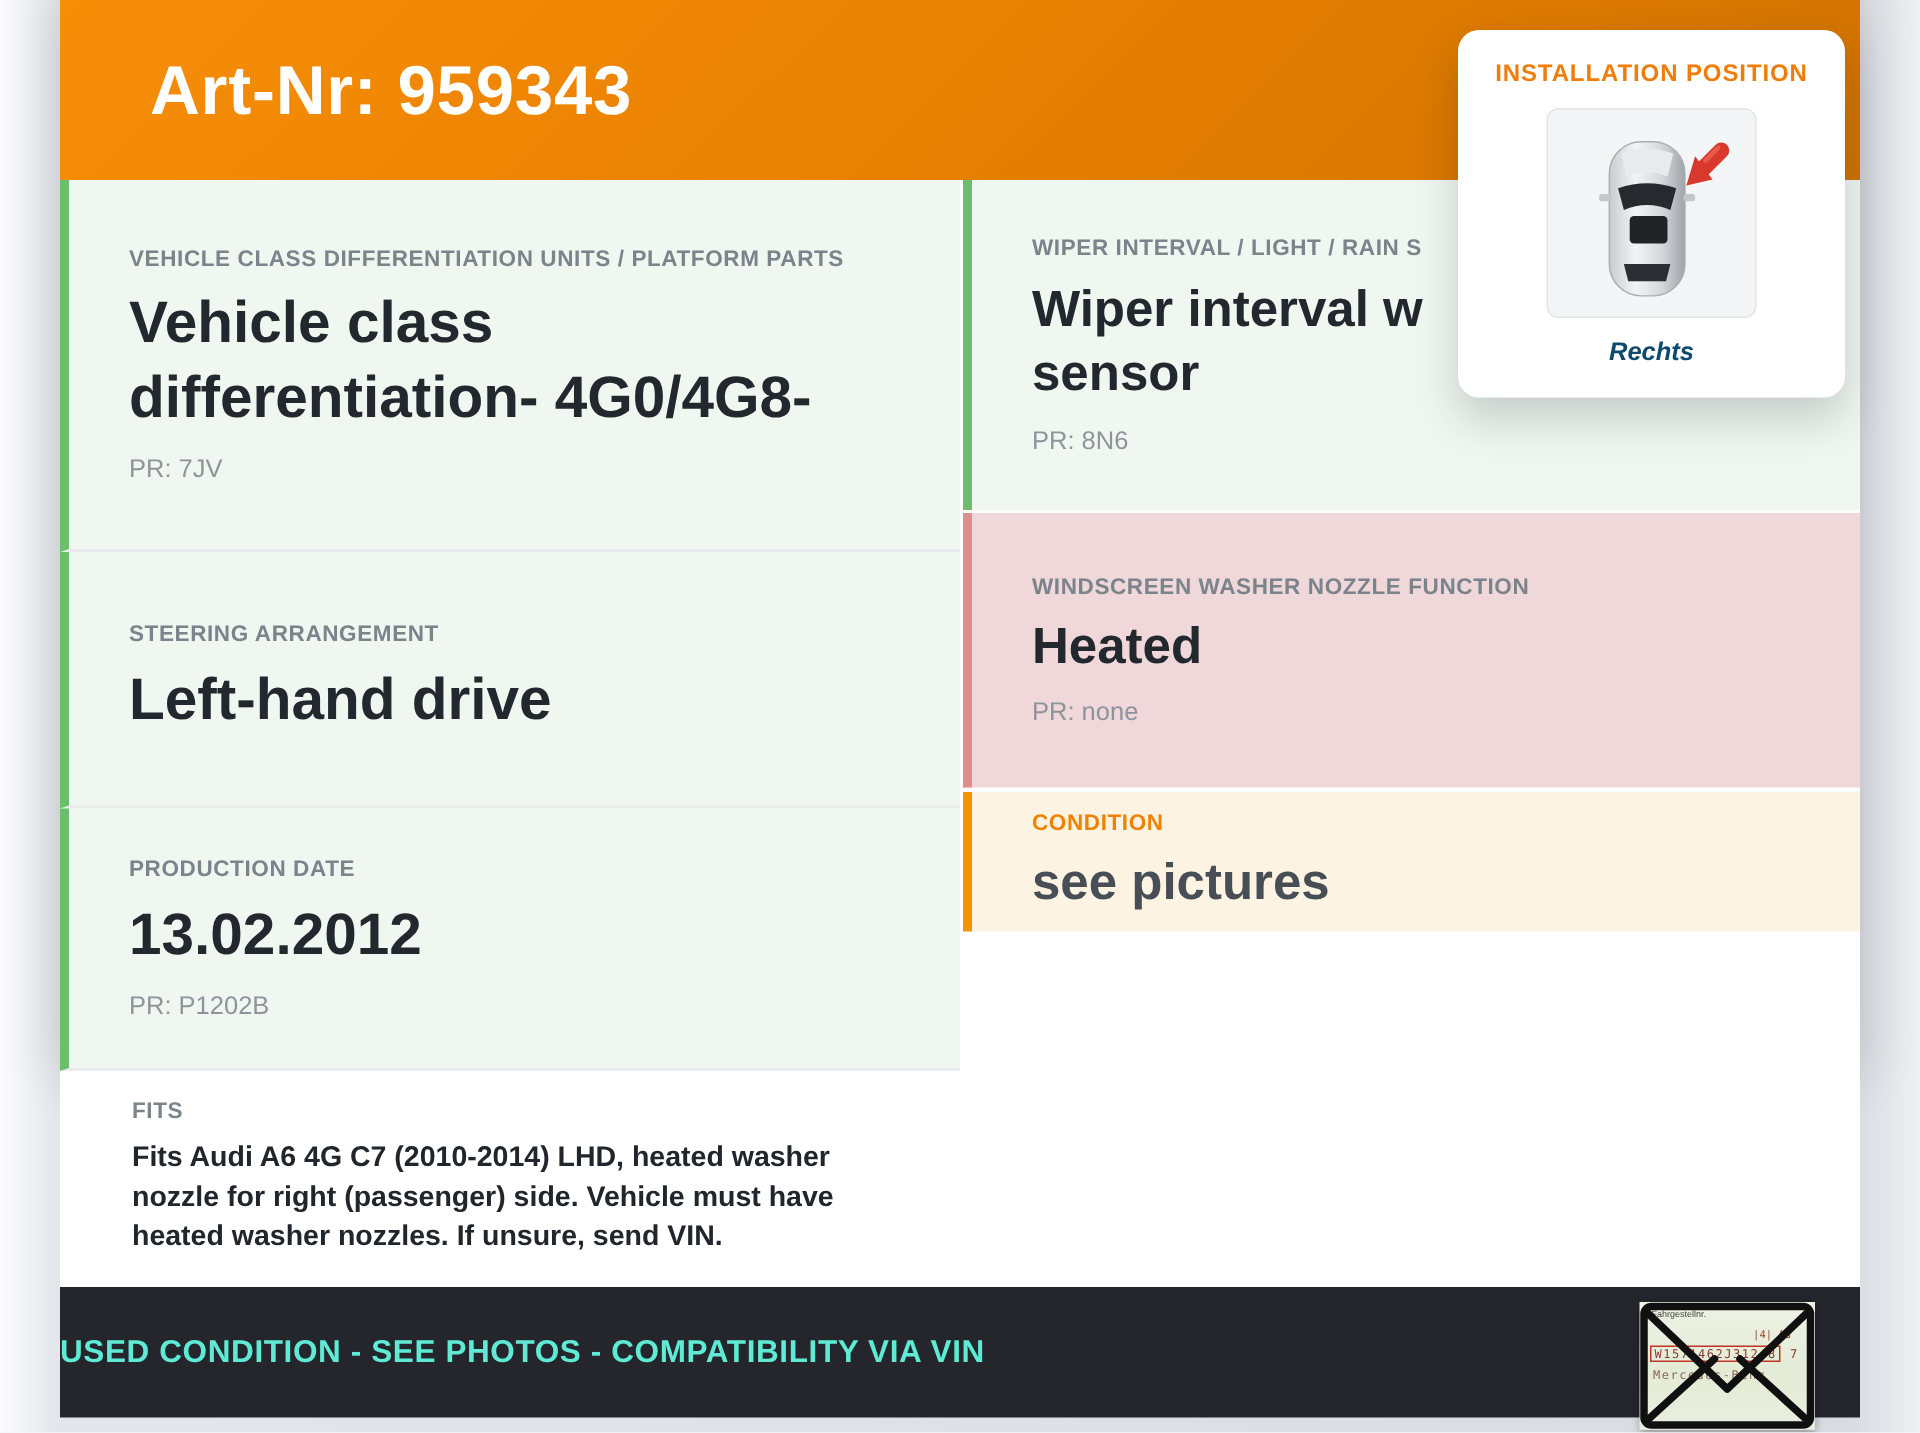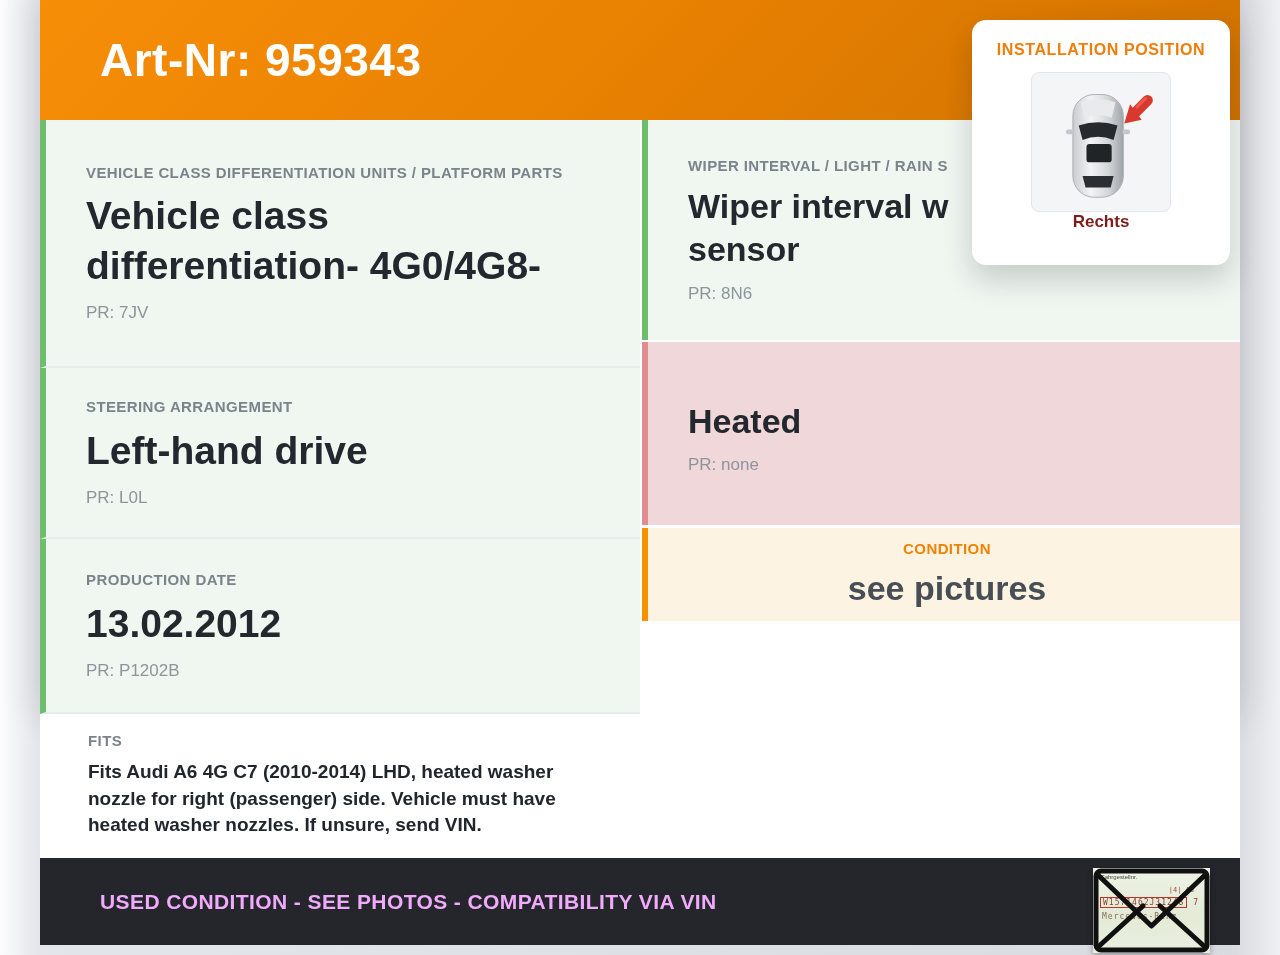--- a/index.html
+++ b/index.html
@@ -50,43 +50,43 @@
   .card-l1{height:248px;border-bottom:2px solid #e8ecec;}
   .card-l2{height:171px;border-bottom:2px solid #e8ecec;}
   .card-l3{height:175px;border-bottom:2px solid #e8ecec;}
   .card-fits{height:142px;background:#ffffff;padding-left:48px;}
   .card-fits .fits-text{
     margin:8px 0 0;font-size:19px;font-weight:700;color:#20262c;line-height:1.4;max-width:530px;
   }
   
   .card-r1{height:220px;margin-bottom:2px;}
   .card-r2{height:183px;margin-bottom:3px;}
-  .card-r3{height:93px;align-items:center;}
+  .card-r3{height:93px;}
   .card-r3 .label{color:#ef8200;}
   .card-r3 .value{font-size:20px;font-weight:600;color:#474e56;margin-top:8px;}
   .vline{display:block;}
   
   .install-card{
     position:absolute;left:972px;top:20px;width:258px;height:245px;
     background:#ffffff;border-radius:14px;box-shadow:0 14px 30px rgba(25,30,38,.20);
     text-align:center;box-sizing:border-box;padding-top:21px;z-index:5;
   }
   .install-title{font-size:16px;font-weight:800;color:#ef7d0a;letter-spacing:.6px;}
   .install-imgbox{
     width:138px;height:138px;margin:13px auto 0;background:#f4f5f7;
     border:1px solid #e3e5e9;border-radius:8px;display:flex;align-items:center;justify-content:center;
   }
-  .install-pos{font-size:17px;font-weight:700;color:#7f1d1d;}
+  .install-pos{font-size:17px;font-weight:700;color:#0c4a6e;margin-top:13px;font-style:italic;}
   
   .footer-gap{height:2px;background:#ffffff;}
   .footer{
     height:87px;background:#24262c;display:flex;align-items:center;
   }
   .footer .footer-text{
-    margin-left:60px;font-size:21px;font-weight:700;color:#f0abfc;letter-spacing:.4px;
+    font-size:21px;font-weight:700;color:#5eead4;letter-spacing:.4px;
   }
   
   .vin-stamp{
     position:absolute;left:1093px;top:868px;width:117px;height:85px;z-index:6;
     background:linear-gradient(180deg,#eef3e6 0%,#e3ebd6 55%,#e9efdf 100%);
     box-shadow:0 2px 6px rgba(0,0,0,.35);overflow:hidden;
   }
   .vin-stamp .doc-l1{position:absolute;top:6px;left:8px;font-size:6px;color:#3d4238;}
   .vin-stamp .doc-l2{position:absolute;top:18px;right:16px;font-size:7px;color:#9a4a3a;font-family:"DejaVu Sans Mono",monospace;}
   .vin-stamp .doc-vin{
@@ -114,21 +114,20 @@
 
       <div class="col col-left">
         <article class="card bg-mint b-green card-l1">
           <div class="label">VEHICLE CLASS DIFFERENTIATION UNITS / PLATFORM PARTS</div>
           <h2 class="value">Vehicle class differentiation- 4G0/4G8-</h2>
           <div class="pr">PR: 7JV</div>
         </article>
         <article class="card bg-mint b-green card-l2">
           <div class="label">STEERING ARRANGEMENT</div>
           <h2 class="value">Left-hand drive</h2>
-          <div class="pr">PR: L0L</div>
         </article>
         <article class="card bg-mint b-green card-l3">
           <div class="label">PRODUCTION DATE</div>
           <h2 class="value">13.02.2012</h2>
           <div class="pr">PR: P1202B</div>
         </article>
         <article class="card card-fits">
           <div class="label">FITS</div>
           <p class="fits-text">Fits Audi A6 4G C7 (2010-2014) LHD, heated washer nozzle for right (passenger) side. Vehicle must have heated washer nozzles. If unsure, send VIN.</p>
         </article>
@@ -137,20 +136,21 @@
       <div class="col col-right">
         <article class="card bg-mint b-green card-r1">
           <div class="label">WIPER INTERVAL / LIGHT / RAIN S</div>
           <h2 class="value">
               <span class="vline">Wiper interval w</span>
               <span class="vline">sensor</span>
             </h2>
           <div class="pr">PR: 8N6</div>
         </article>
         <article class="card bg-pink b-salmon card-r2">
+          <div class="label">WINDSCREEN WASHER NOZZLE FUNCTION</div>
           <h2 class="value">Heated</h2>
           <div class="pr">PR: none</div>
         </article>
         <article class="card bg-cream b-orange card-r3">
           <div class="label">CONDITION</div>
           <h2 class="value">see pictures</h2>
         </article>
       </div>
 
     </div>

